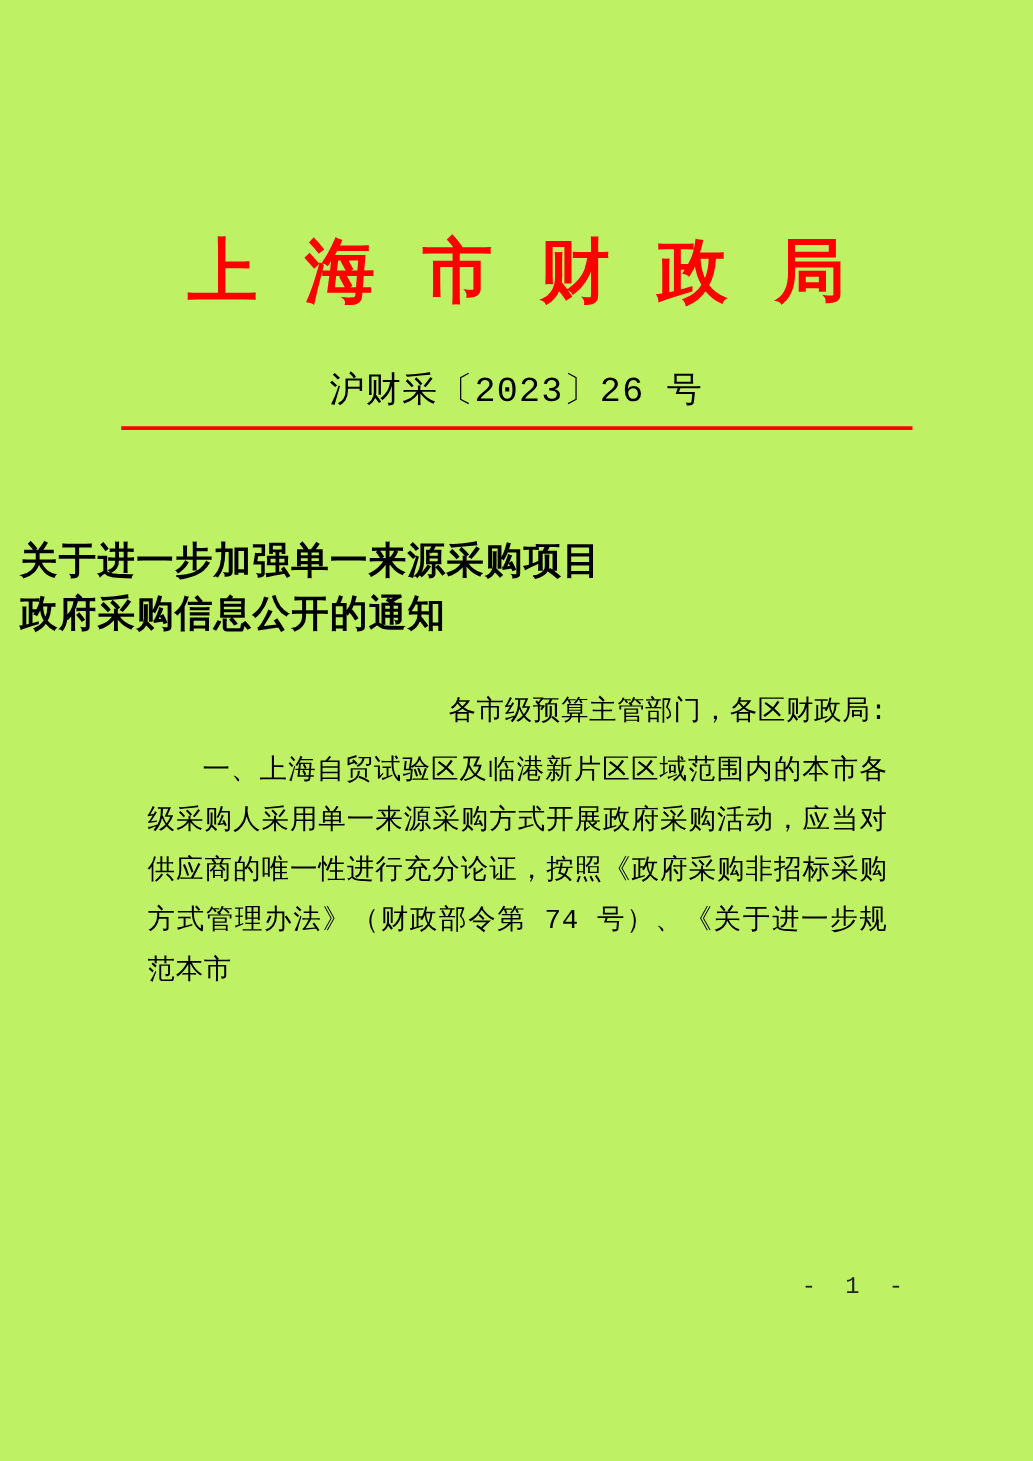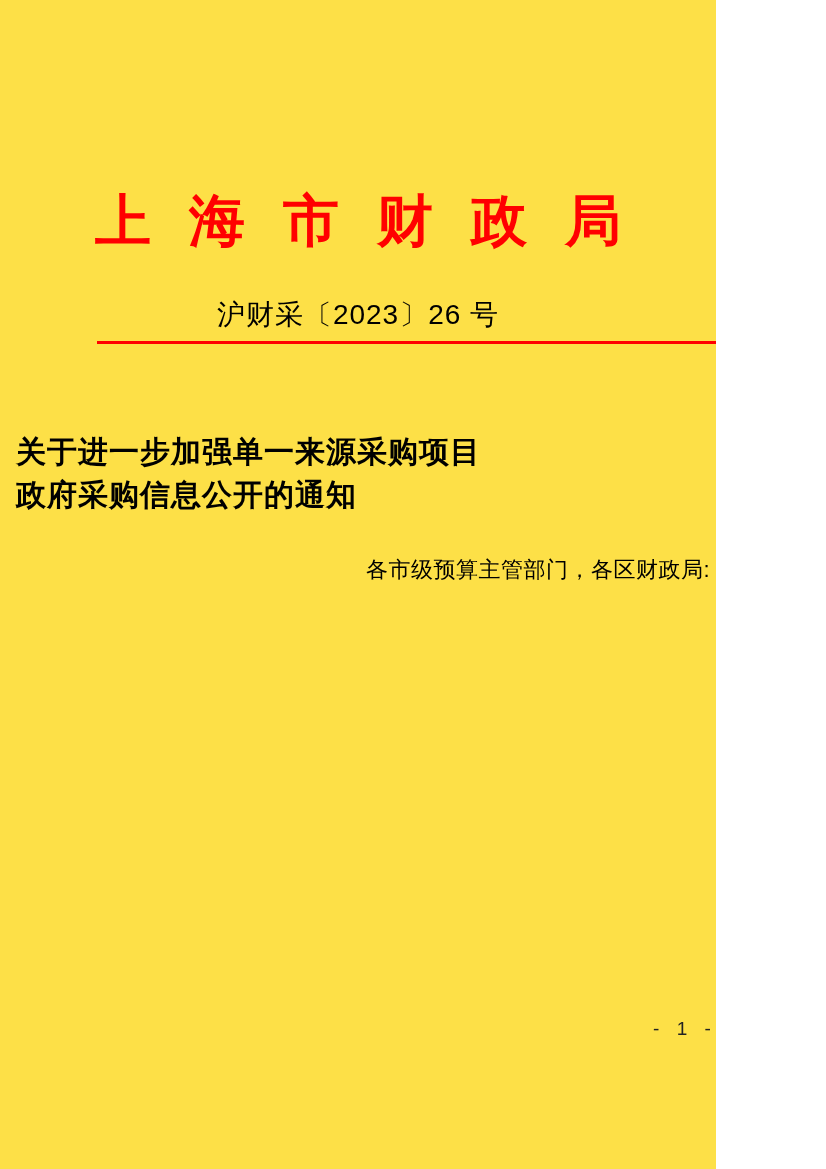--- a/index.html
+++ b/index.html
@@ -2,25 +2,25 @@
 <html><head>
 <meta charset="utf-8">
 <style>
   html, body {
     margin: 0;
     padding: 0;
     background: #ffffff;
   }
   .page {
     position: relative;
-    width: 716px;
+    width: 826px;
     height: 1169px;
-    background: #fde047;
+    background: #bef264;
     overflow: hidden;
-    font-family: Liberation Sans, sans-serif;
+    font-family: Liberation Mono, monospace;
     color: #000000;
   }
   
   .agency-name {
     position: absolute;
     top: 190px;
     left: 0;
     width: 100%;
     text-align: center;
     font-size: 56px;
@@ -105,17 +105,18 @@
 
   <div class="red-rule"></div>
 
   <div class="doc-title">
     <div>关于进一步加强单一来源采购项目</div>
     <div>政府采购信息公开的通知</div>
   </div>
 
   <div class="body-text">
     <p class="salutation">各市级预算主管部门，各区财政局:</p>
+    <p class="para">一、上海自贸试验区及临港新片区区域范围内的本市各级采购人采用单一来源采购方式开展政府采购活动，应当对供应商的唯一性进行充分论证，按照《政府采购非招标采购方式管理办法》（财政部令第 74 号）、《关于进一步规范本市</p>
   </div>
 
   <div class="page-number">- 1 -</div>
 
 </div>
 
 </body></html>

